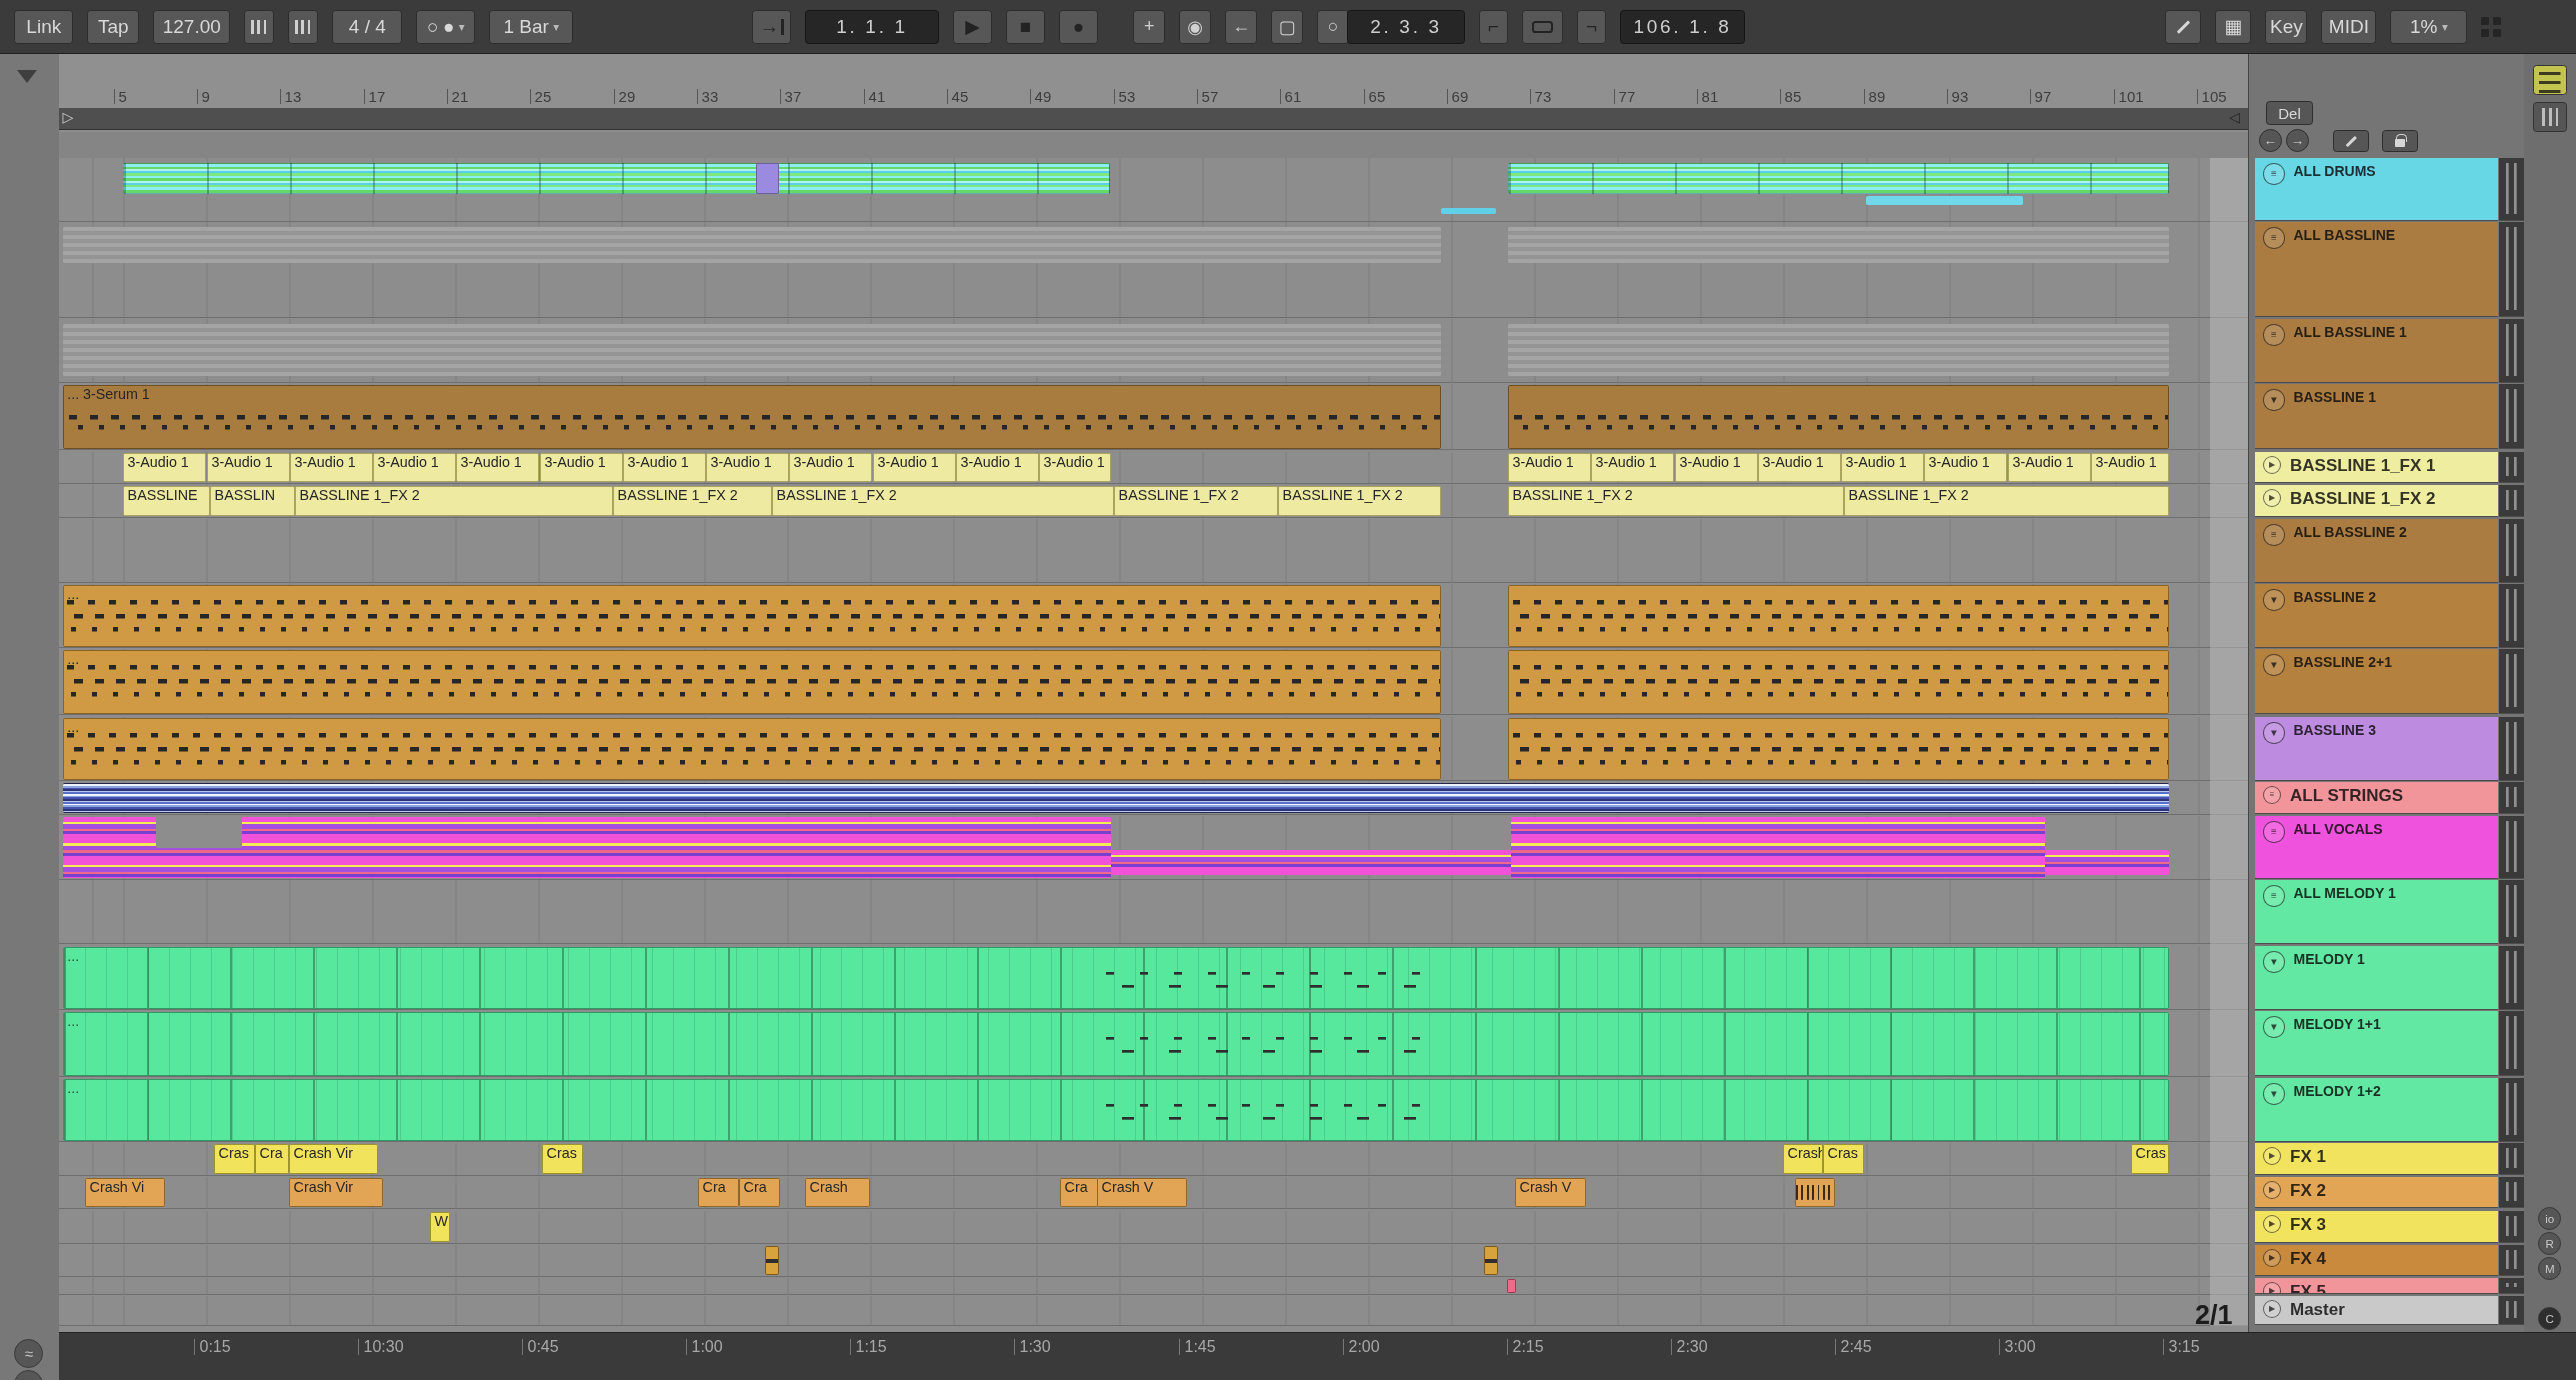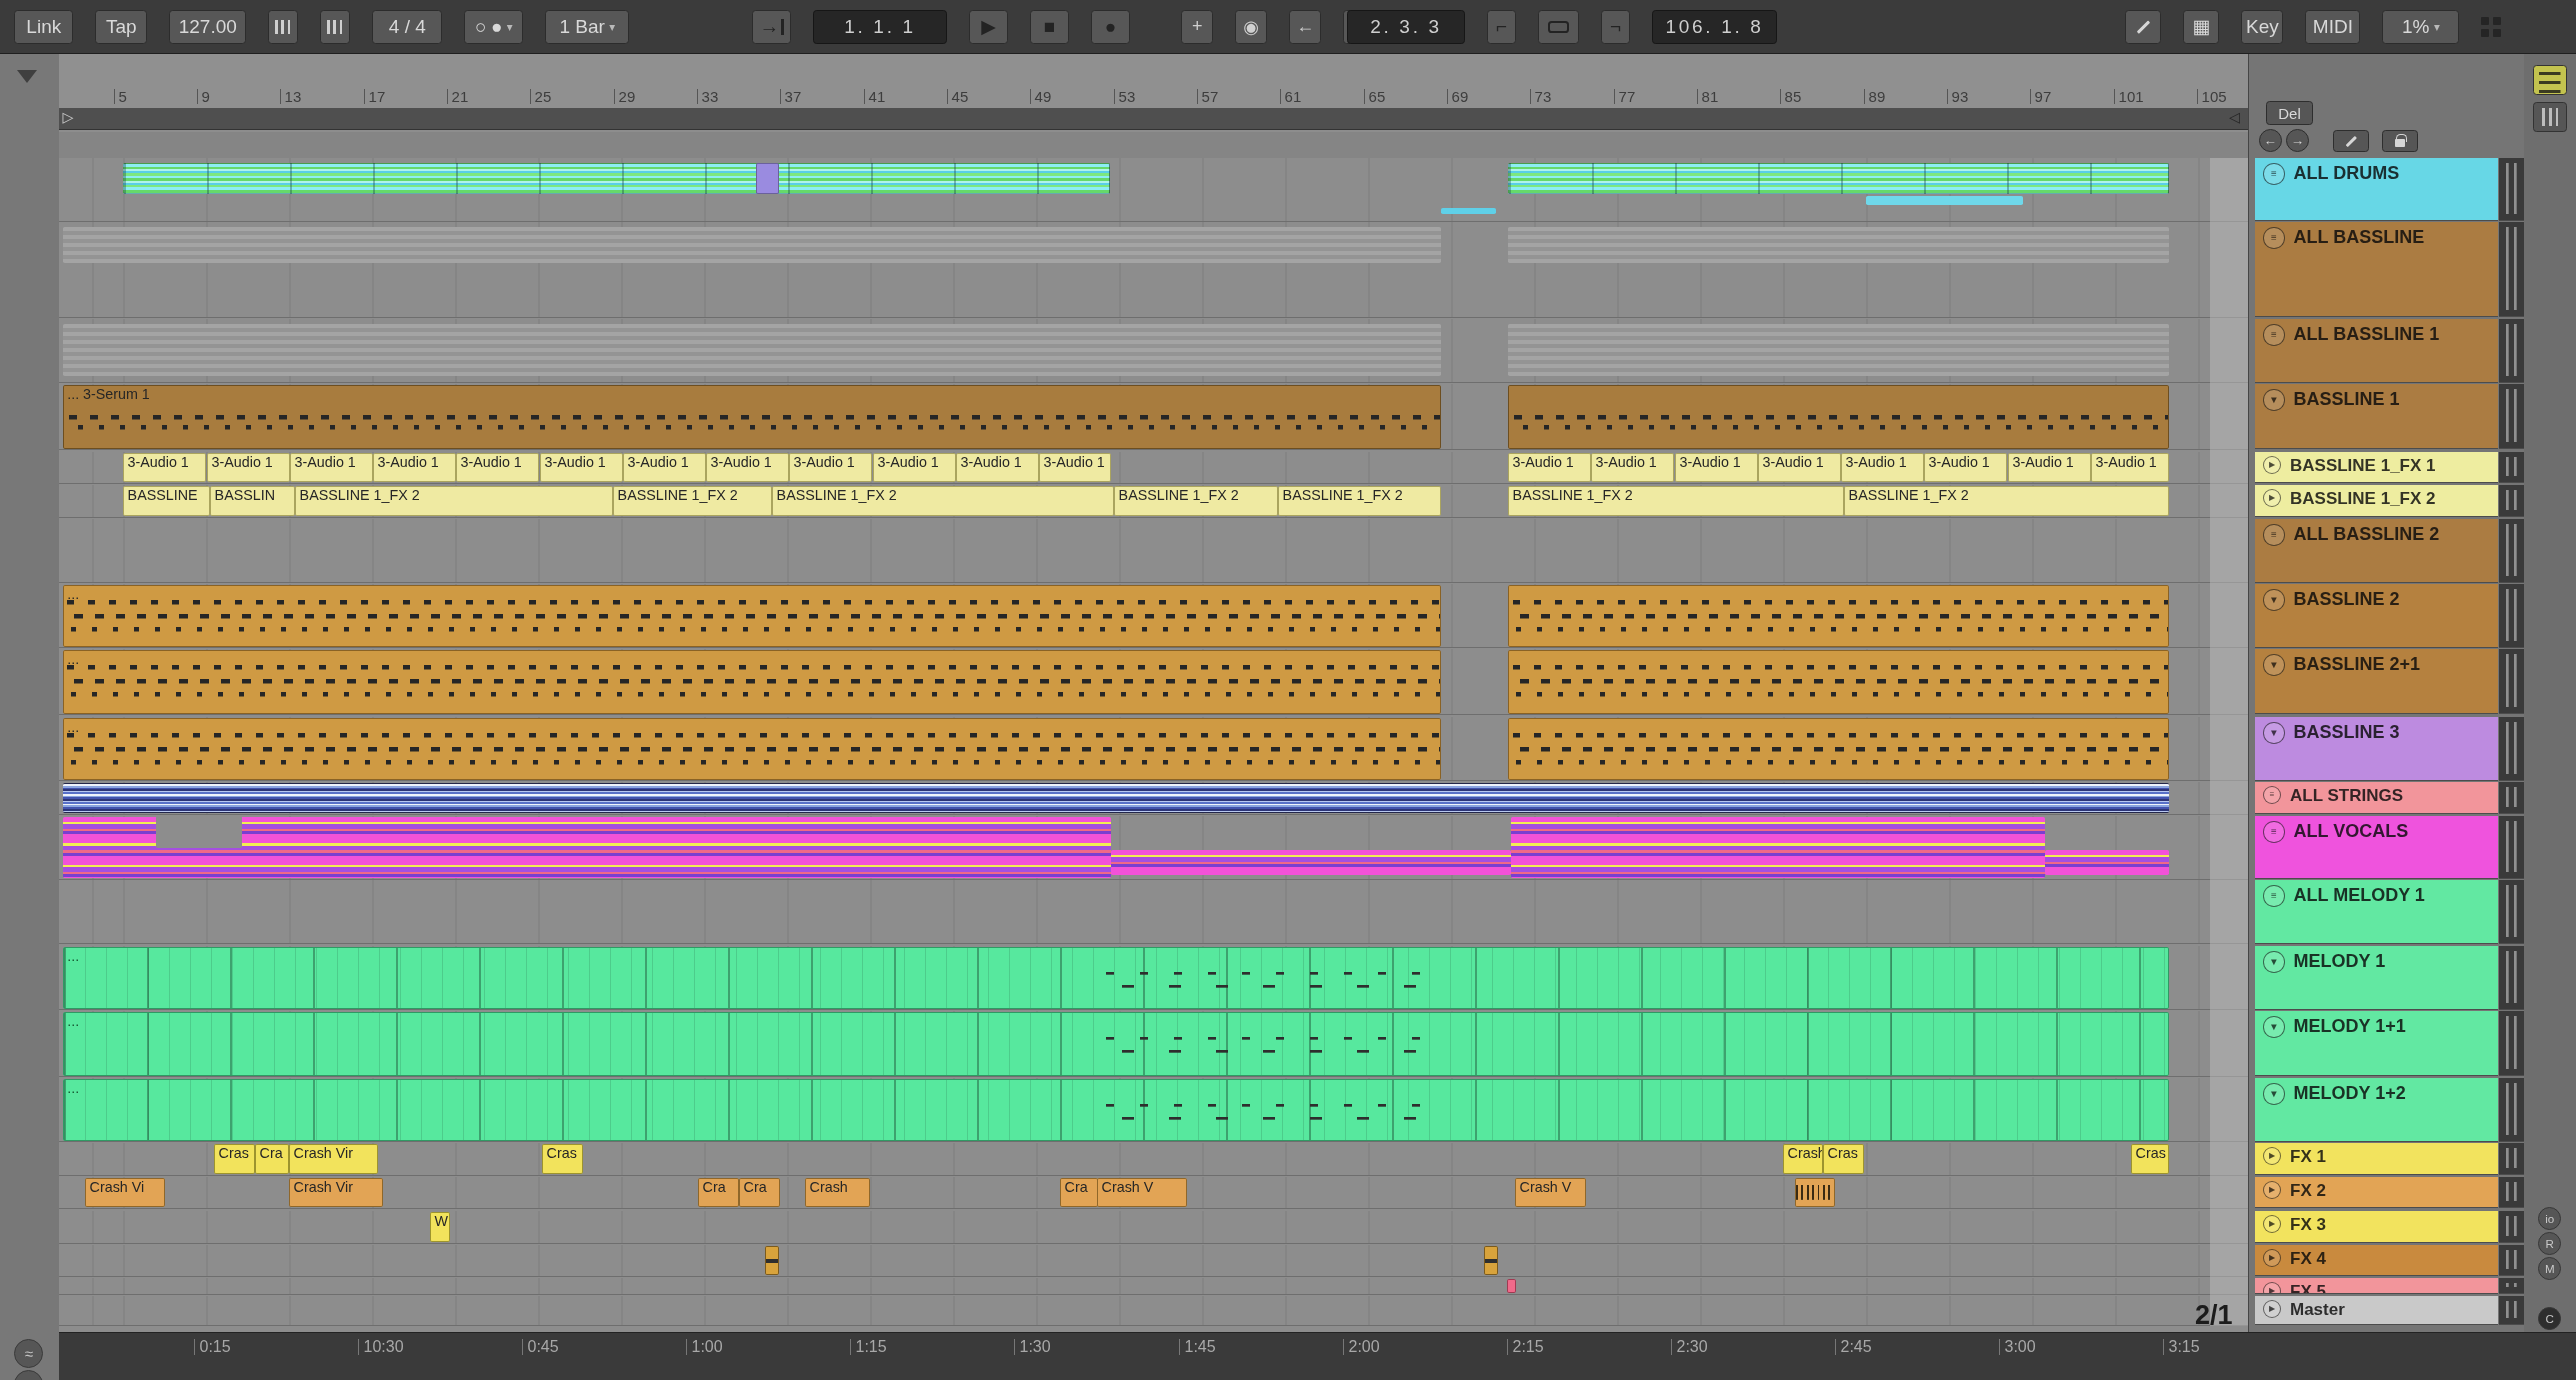--- a/index.html
+++ b/index.html
@@ -3,21 +3,21 @@
 <meta charset="utf-8">
 <style>
   * { margin:0; padding:0; box-sizing:border-box; }
   html,body { width:2576px; height:1380px; overflow:hidden; background:#8d8d8d;
     font-family:"Liberation Sans", sans-serif; }
   body { position:relative; }
 
   
   .toolbar { position:absolute; top:0; left:0; width:2576px; height:54px;
     background:#3b3b3b; border-bottom:1.8px solid #1f1f1f; z-index:10; }
-  .tg { position:absolute; top:9.8px; display:flex; gap:22px; align-items:center; }
+  .tg { position:absolute; top:9.8px; display:flex; gap:14px; align-items:center; }
   .tbtn { height:34px; background:#575757; border:0.9px solid #2c2c2c; border-radius:3.6px;
     color:#d9d9d9; font-size:19px; font-family:inherit; display:inline-flex;
     align-items:center; justify-content:center; gap:4.5px; cursor:default; }
   .tbtn .dark { color:#232323; }
   .tbtn.ico { width:32px; color:#d0d0d0; font-size:18px; }
   .tval { background:#262626; border:0.9px solid #161616; border-radius:3.6px; color:#cfcfcf;
     font-size:19px; height:34px; display:inline-flex; align-items:center; justify-content:center;
     letter-spacing:2.7px; }
   .caret { font-size:11.6px; color:#b9b9b9; }
   .bars3 { width:16px; height:14.3px;
@@ -104,21 +104,21 @@
   .pbtn { position:absolute; background:#565656; border:0.9px solid #2e2e2e; border-radius:3.6px;
     color:#d9d9d9; font-size:15px; display:flex; align-items:center; justify-content:center; }
   .pcirc { position:absolute; width:23px; height:23px; border-radius:50%; background:#565656;
     border:0.9px solid #2e2e2e; color:#d9d9d9; font-size:13.4px; display:flex; align-items:center; justify-content:center; }
   .lock { width:10.7px; height:8px; background:#d6d6d6; border-radius:0.9px; position:relative; margin-top:4.5px; }
   .lock:before { content:""; position:absolute; left:0.9px; top:-5.4px; width:9px; height:7.2px;
     border:1.8px solid #d6d6d6; border-bottom:none; border-radius:4.5px 4.5px 0 0; }
   #headers { position:absolute; left:2255px; top:158px; width:243px; height:1168px; z-index:3; overflow:hidden; }
   .thead { position:absolute; left:0; width:100%; border-bottom:1.8px solid #4c4c4c;
     display:flex; align-items:flex-start; gap:9px; padding:5.4px 5.4px 0 8px; overflow:hidden; }
-  .thead .nm { font-size:18px; font-weight:bold; color:rgba(10,10,10,.82); white-space:nowrap; }
+  .thead .nm { font-size:14px; font-weight:bold; color:rgba(10,10,10,.82); white-space:nowrap; }
   .tico { flex:0 0 auto; width:21.5px; height:21.5px; border:1.8px solid rgba(0,0,0,.55); border-radius:50%;
     color:rgba(0,0,0,.68); background:rgba(255,255,255,.14); display:inline-flex;
     align-items:center; justify-content:center; font-size:9.8px; line-height:1; }
   .thead.sm { padding-top:3.6px; }
   .thead.sm .tico { width:18px; height:18px; font-size:8px; }
   .thead.sm .nm { font-size:17px; }
   #meters { position:absolute; left:2499px; top:158px; width:25px; height:1168px; z-index:3; }
   .mcell { position:absolute; left:0; width:100%; background:#3a3a3a; border-bottom:1.8px solid #4c4c4c;
     background-image:linear-gradient(#909090,#909090),linear-gradient(#909090,#909090);
     background-size:2.7px calc(100% - 10.7px); background-position:7.2px center,15px center; background-repeat:no-repeat; }

